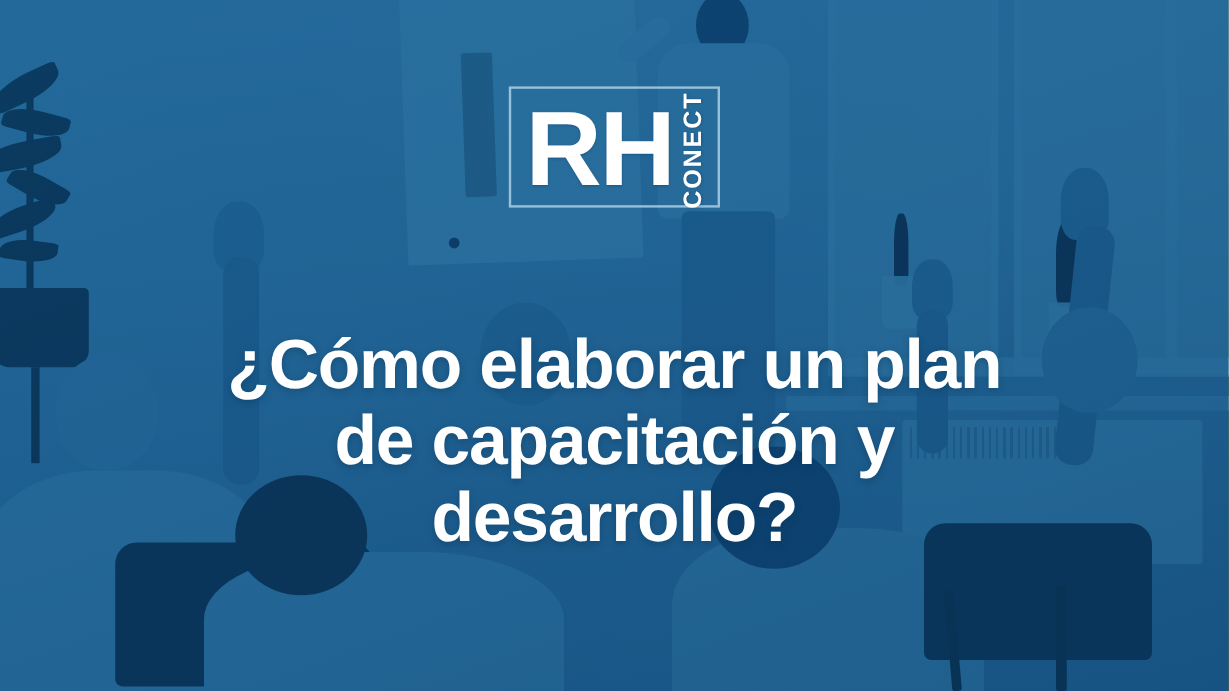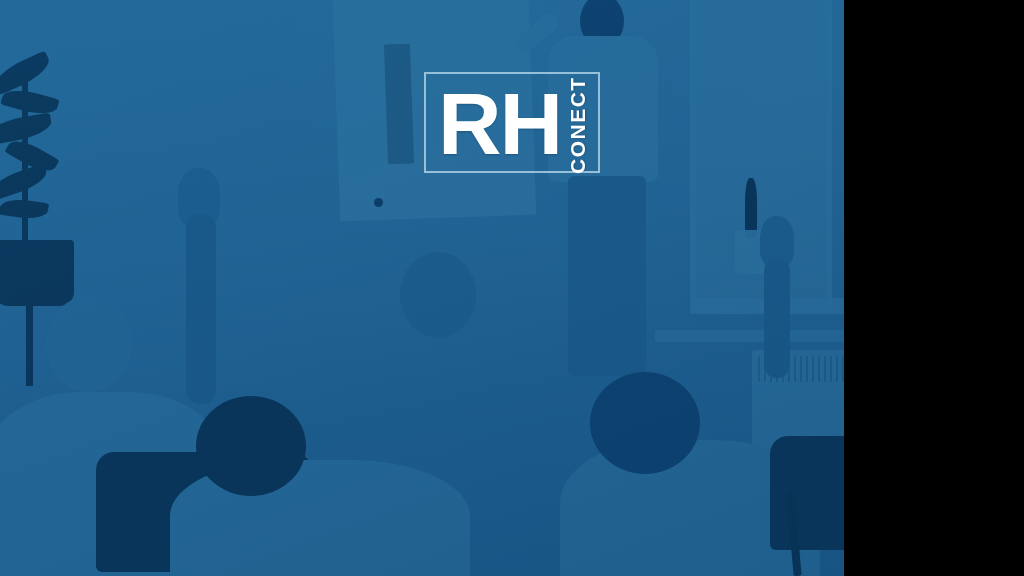--- a/index.html
+++ b/index.html
@@ -2,21 +2,21 @@
 <html><head>
 <meta charset="utf-8">
 <style>
   html, body {
     margin: 0;
     padding: 0;
     background: #000;
   }
   #stage {
     position: relative;
-    width: 844px;
+    width: 1024px;
     height: 576px;
     overflow: hidden;
     font-family: "Liberation Sans", sans-serif;
     background: #a16207;
   }
 
   
   #photo {
     position: absolute;
     inset: 0;
@@ -259,16 +259,19 @@
 
   <div id="content">
 
     <div id="logo">
       <span id="logo-rh">RH</span>
       <span id="logo-conect">CONECT</span>
     </div>
 
 
     <div id="title">
+      <span class="line">¿Cómo elaborar un plan</span>
+      <span class="line">de capacitación y</span>
+      <span class="line">desarrollo?</span>
     </div>
 
   </div>
 </div>
 
 </body></html>

